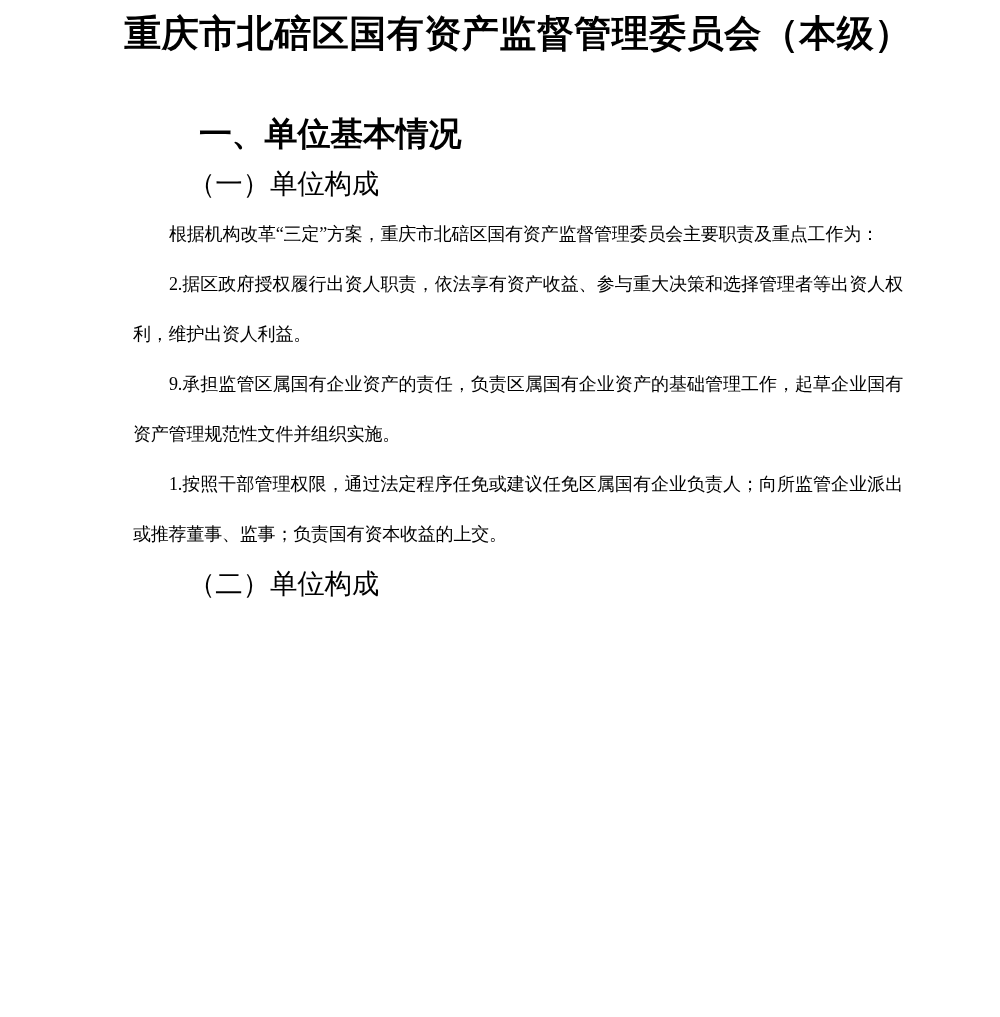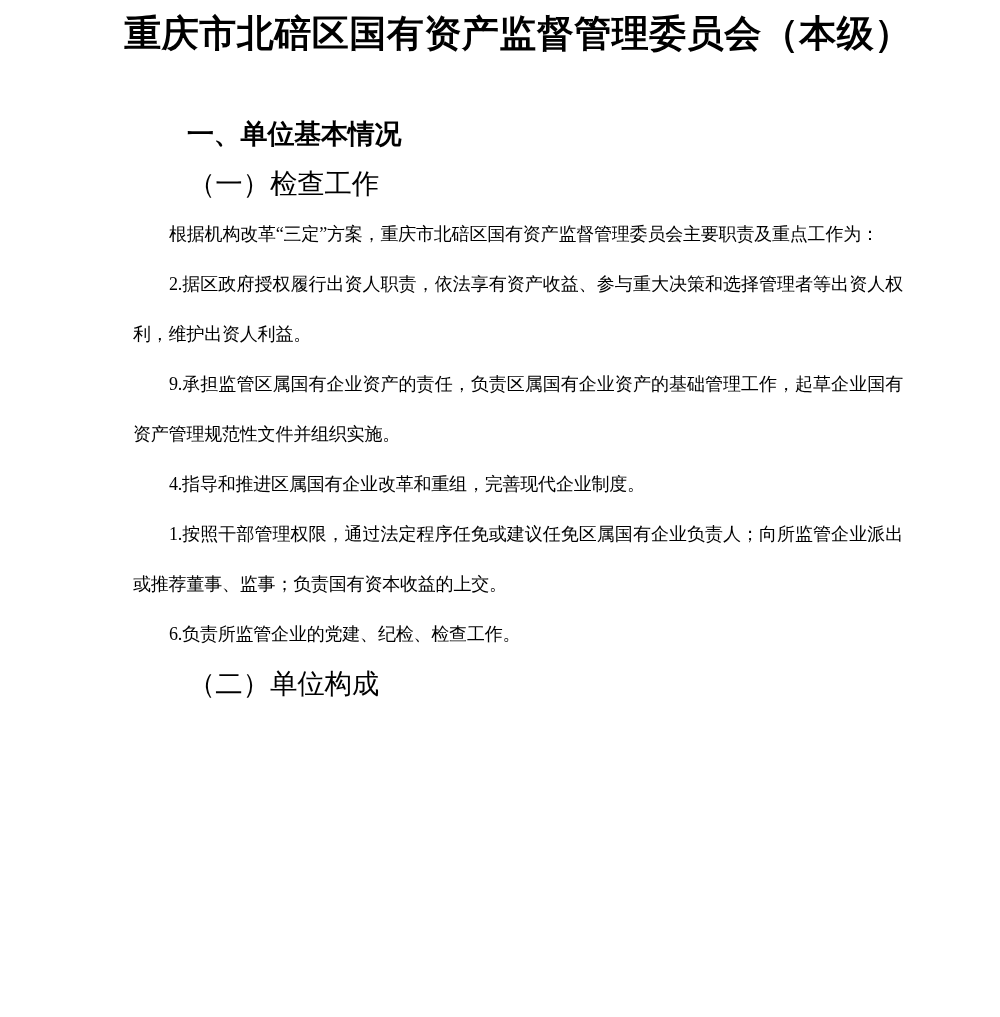--- a/index.html
+++ b/index.html
@@ -36,21 +36,21 @@
     font-size: 18px;
     line-height: 50px;
     text-align: justify;
     text-indent: 2em;
     letter-spacing: -0.2px;
   }
   p.h1 {
     font-family: "Liberation Sans", "DejaVu Sans", sans-serif;
     font-weight: bold;
     text-align: left;
-    font-size: 27px;
+    font-size: 33px;
   }
   p.h2 {
     font-family: "Liberation Serif", "DejaVu Serif", serif;
     font-weight: normal;
     text-align: left;
     font-size: 27.5px;
   }
   p.p {
     font-family: "Liberation Serif", "DejaVu Serif", serif;
     font-weight: normal;
@@ -61,24 +61,22 @@
 
 <div class="page">
   <div class="doc">
 
     <header class="title">
       <div>重庆市北碚区国有资产监督管理委员会（本级）</div>
     </header>
 
     <div class="body-text">
       <p class="h1">一、单位基本情况</p>
-      <p class="h2">（一）检查工作</p>
+      <p class="h2">（一）单位构成</p>
       <p class="p">根据机构改革“三定”方案，重庆市北碚区国有资产监督管理委员会主要职责及重点工作为：</p>
       <p class="p">2.据区政府授权履行出资人职责，依法享有资产收益、参与重大决策和选择管理者等出资人权利，维护出资人利益。</p>
       <p class="p">9.承担监管区属国有企业资产的责任，负责区属国有企业资产的基础管理工作，起草企业国有资产管理规范性文件并组织实施。</p>
-      <p class="p">4.指导和推进区属国有企业改革和重组，完善现代企业制度。</p>
       <p class="p">1.按照干部管理权限，通过法定程序任免或建议任免区属国有企业负责人；向所监管企业派出或推荐董事、监事；负责国有资本收益的上交。</p>
-      <p class="p">6.负责所监管企业的党建、纪检、检查工作。</p>
       <p class="h2">（二）单位构成</p>
     </div>
 
   </div>
 </div>
 
 </body></html>

